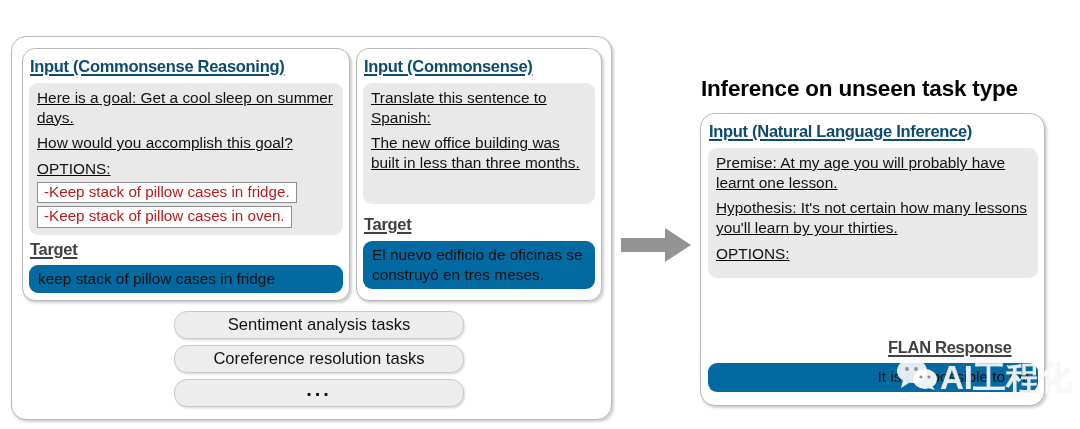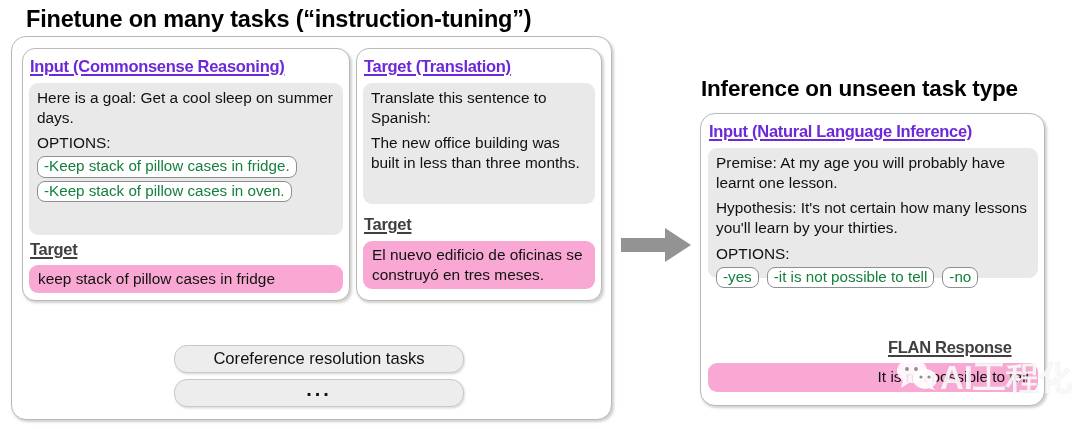--- a/index.html
+++ b/index.html
@@ -73,59 +73,60 @@
     width: 345px;
     height: 293px;
     border-radius: 15px;
   }
 
   
   .section-label {
     position: absolute;
     font-weight: bold;
     font-size: 16.5px;
-    color: #6d28d9;
+    color: #0c4a6e;
     text-decoration: underline;
     text-underline-offset: 2px;
     text-decoration-thickness: 2px;
     white-space: nowrap;
     letter-spacing: -0.3px;
   }
 
   
   .input-block {
     position: absolute;
     background: #e9e9e9;
     border-radius: 9px;
     box-sizing: border-box;
     padding: 5px 8px 6px 8px;
+    text-decoration: underline;
   }
   .input-block p {
     margin: 0 0 6px 0;
     font-size: 15.4px;
     line-height: 1.28;
     color: #111111;
   }
   .input-block p:last-child {
     margin-bottom: 0;
   }
   .options-line {
     margin: 0 0 3px 0 !important;
   }
 
   
   .option-pill {
     display: inline-block;
     background: #ffffff;
     border: 1.3px solid #8e8e8e;
-    border-radius: 8px;
+    border-radius: 0;
     padding: 0px 6px 1px 6px;
     font-size: 15.2px;
     line-height: 1.22;
-    color: #15803d;
+    color: #b91c1c;
     white-space: nowrap;
     box-sizing: border-box;
   }
   .option-row {
     margin-bottom: 3px;
   }
   .option-row:last-child { margin-bottom: 12px; }
   .option-inline-row {
     display: flex;
     gap: 8px;
@@ -139,21 +140,21 @@
     font-size: 16.5px;
     color: #404040;
     text-decoration: underline;
     text-underline-offset: 2px;
     text-decoration-thickness: 2px;
     white-space: nowrap;
     letter-spacing: -0.3px;
   }
   .target-block {
     position: absolute;
-    background: #f9a8d4;
+    background: #0369a1;
     border-radius: 9px;
     box-sizing: border-box;
     padding: 4px 9px 12px 9px;
   }
   .target-block p {
     margin: 0;
     font-size: 15.4px;
     line-height: 1.28;
     color: #111111;
   }
@@ -214,60 +215,63 @@
     top: 6px;
     width: 42px;
     height: 32px;
   }
 </style>
 </head>
 <body>
 
 <div id="page">
 
-  <div class="fig-heading" id="left-heading">Finetune on many tasks (“instruction-tuning”)</div>
 
   <div class="card" id="outer-train-card"></div>
 
   <div class="card" id="task-card-commonsense"></div>
 
   <div class="section-label" style="left:30px; top:57px;">Input (Commonsense Reasoning)</div>
 
   <div class="input-block" style="left:29px; top:83px; width:314px; height:152px;">
     <p>Here is a goal: Get a cool sleep on summer days.</p>
+    <p>How would you accomplish this goal?</p>
     <p class="options-line">OPTIONS:</p>
     <div class="option-row">
       <span class="option-pill">-Keep stack of pillow cases in fridge.</span>
     </div>
     <div class="option-row">
       <span class="option-pill">-Keep stack of pillow cases in oven.</span>
     </div>
   </div>
 
   <div class="target-label" style="left:30px; top:240px;">Target</div>
 
   <div class="target-block" style="left:29px; top:265px; width:314px; height:28px;">
     <p>keep stack of pillow cases in fridge</p>
   </div>
 
   <div class="card" id="task-card-translation"></div>
 
-  <div class="section-label" style="left:364px; top:57px;">Target (Translation)</div>
+  <div class="section-label" style="left:364px; top:57px;">Input (Commonsense)</div>
 
   <div class="input-block" style="left:363px; top:83px; width:232px; height:121px;">
     <p>Translate this sentence to Spanish:</p>
     <p>The new office building was built in less than three months.</p>
   </div>
 
   <div class="target-label" style="left:364px; top:215px;">Target</div>
 
   <div class="target-block" style="left:363px; top:241px; width:232px; height:48px;">
     <p>El nuevo edificio de oficinas se construyó en tres meses.</p>
   </div>
 
+  <div class="task-pill" style="left:174px; top:311px; width:290px; height:28px;">
+    <span>Sentiment analysis tasks</span>
+  </div>
   <div class="task-pill" style="left:174px; top:345px; width:290px; height:28px;">
     <span>Coreference resolution tasks</span>
   </div>
   <div class="task-pill ellipsis" style="left:174px; top:379px; width:290px; height:28px;">
     <span>...</span>
   </div>
 
   <svg id="flow-arrow" viewBox="0 0 70 34">
     <polygon points="0,10 44,10 44,0 70,17 44,34 44,24 0,24" fill="#939393"></polygon>
   </svg>
@@ -275,25 +279,20 @@
   <div class="fig-heading" id="right-heading">Inference on unseen task type</div>
 
   <div class="card" id="infer-card"></div>
 
   <div class="section-label" style="left:709px; top:122px;">Input (Natural Language Inference)</div>
 
   <div class="input-block" style="left:708px; top:148px; width:330px; height:130px;">
     <p>Premise: At my age you will probably have learnt one lesson.</p>
     <p>Hypothesis: It's not certain how many lessons you'll learn by your thirties.</p>
     <p class="options-line">OPTIONS:</p>
-    <div class="option-inline-row">
-      <span class="option-pill">-yes</span>
-      <span class="option-pill">-it is not possible to tell</span>
-      <span class="option-pill">-no</span>
-    </div>
   </div>
 
   <div class="target-label" style="left:888px; top:338px;">FLAN Response</div>
 
   <div class="target-block right-align" style="left:708px; top:363px; width:330px; height:29px;">
     <p>It is not possible to tell</p>
   </div>
 
   <div id="watermark">
     <svg class="wm-bubble" viewBox="0 0 42 32">

